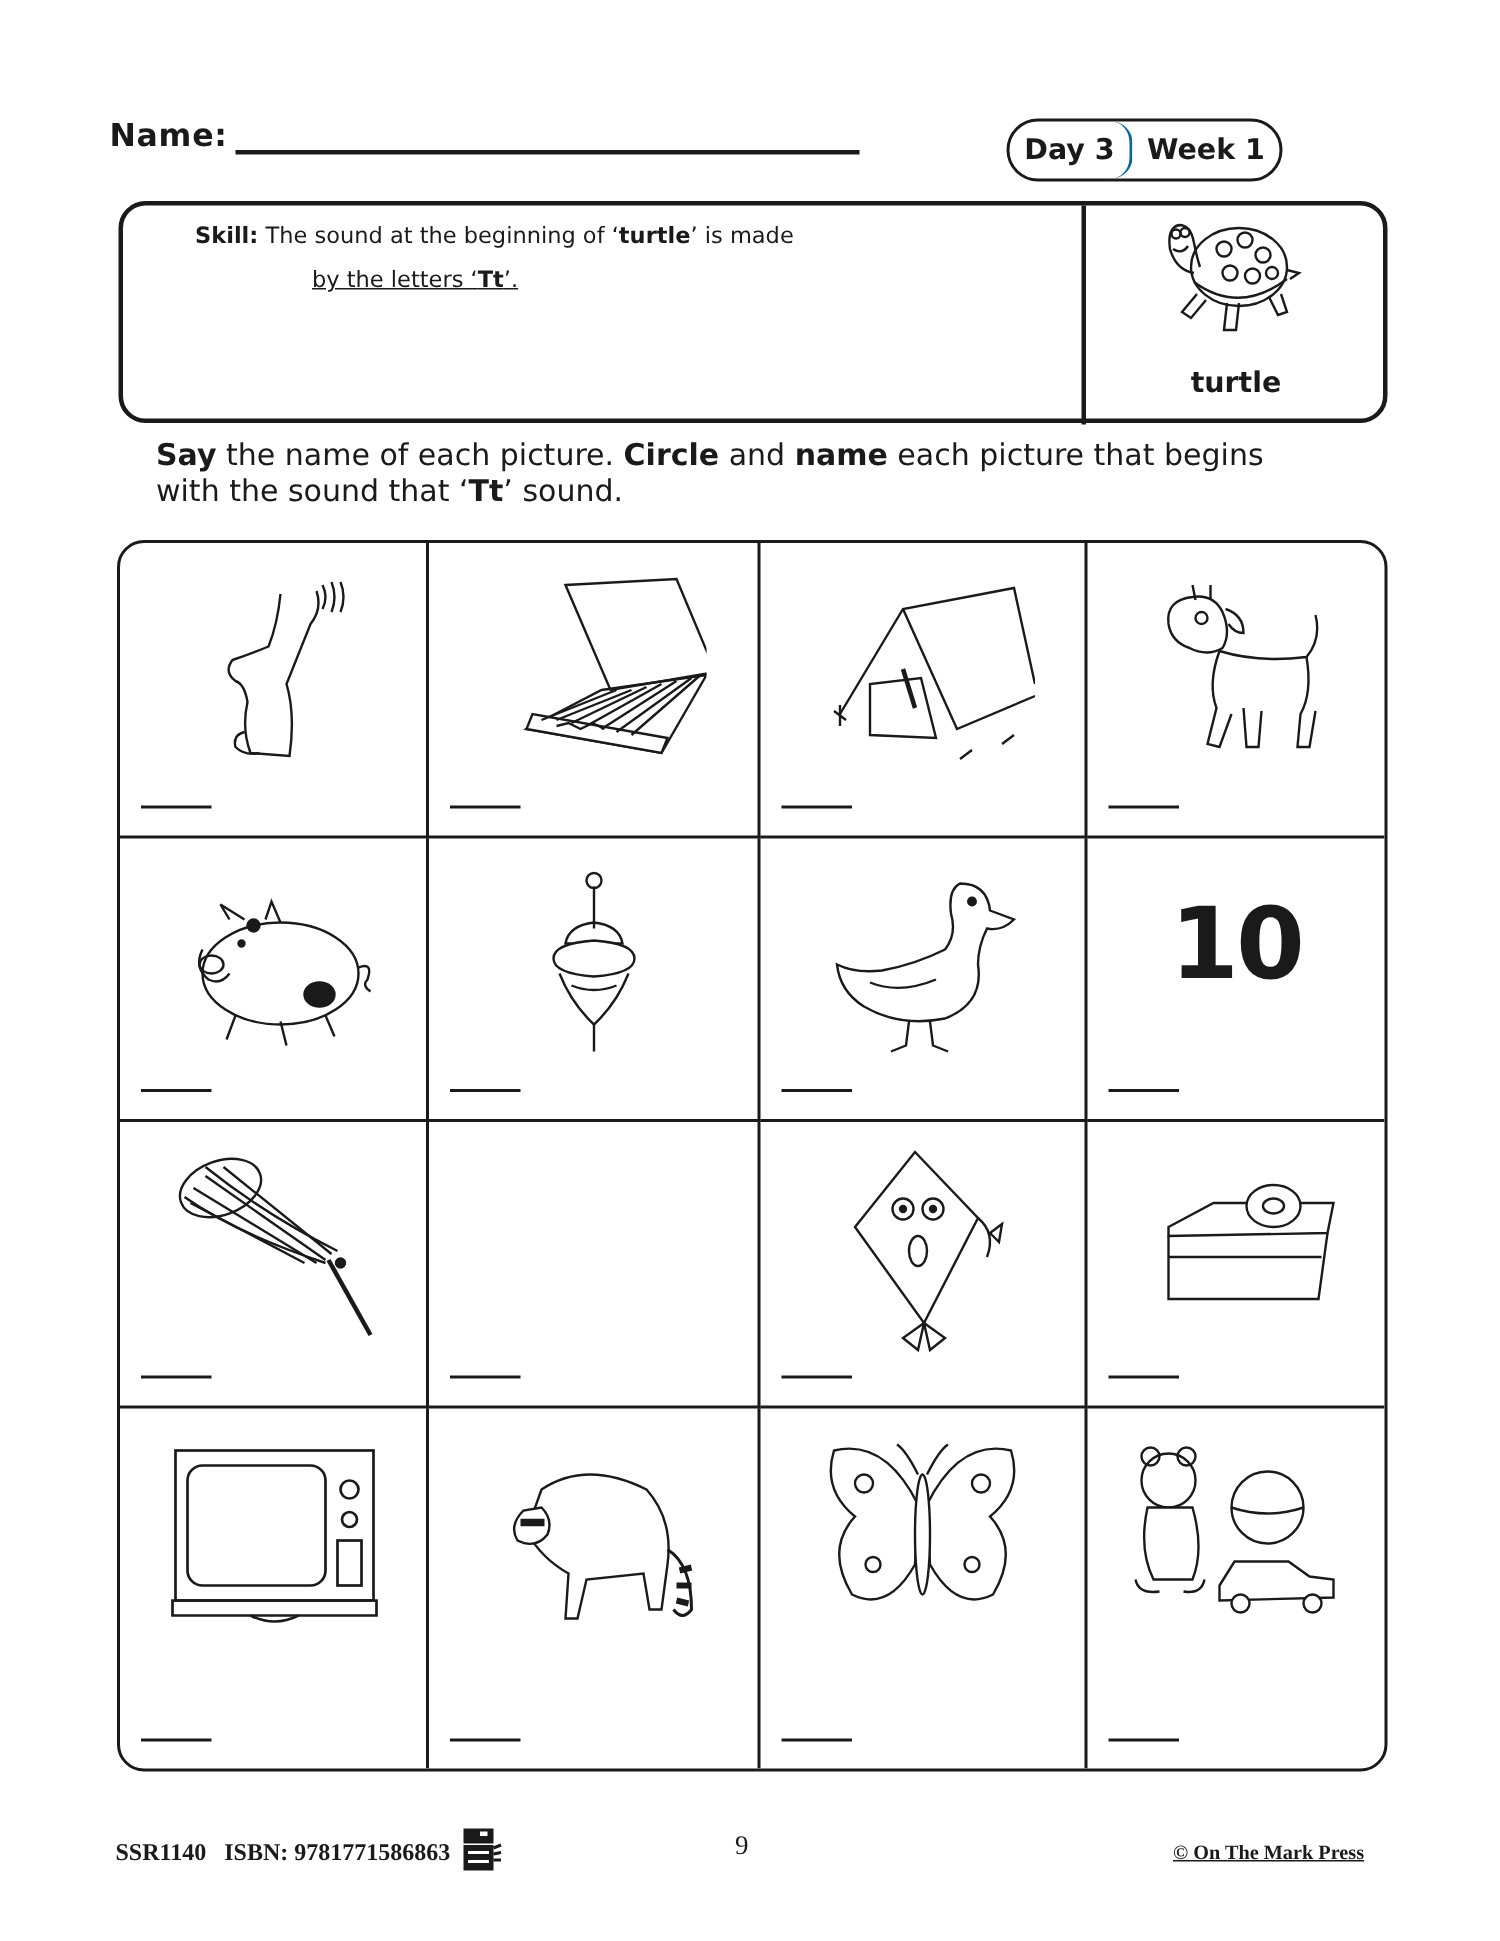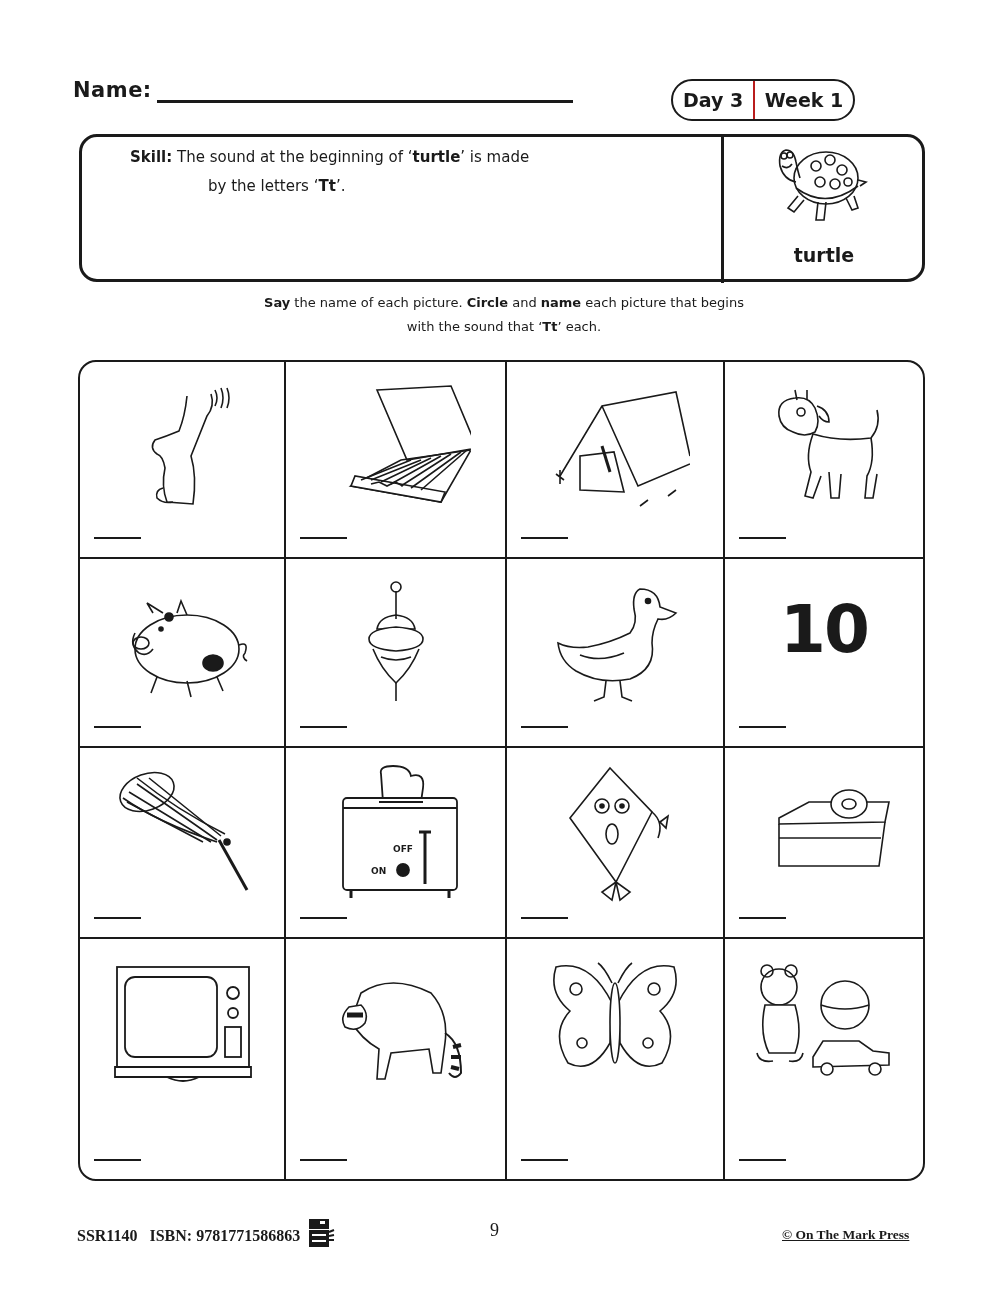--- a/index.html
+++ b/index.html
@@ -2,29 +2,29 @@
 <html><head>
   <meta charset="utf-8">
   <style>
     html, body { margin: 0; padding: 0; background: #ffffff; }
     body { width: 1000px; height: 1294px; position: relative; overflow: hidden; font-family: "DejaVu Sans", sans-serif; color: #1a1a1a; }
     .abs { position: absolute; }
     .name-label { left: 73px; top: 78px; font-size: 21px; font-weight: bold; letter-spacing: 0.5px; }
     .name-line { left: 157px; top: 100px; width: 416px; height: 0; border-top: 3px solid #1a1a1a; }
     .day-week { left: 671px; top: 79px; width: 184px; height: 42px; border: 2.5px solid #1a1a1a; border-radius: 22px; display: flex; align-items: center; box-sizing: border-box; }
     .day-week .seg { height: 100%; display: flex; align-items: center; justify-content: center; font-weight: bold; font-size: 19px; }
-    .day-week .day { width: 80px; border-right: 2px solid #b91c1c; }
+    .day-week .day { width: 80px; border-right: 2px solid #0369a1; border-radius: 14px; }
     .day-week .week { flex: 1; }
     .skill-box { left: 79px; top: 134px; width: 846px; height: 148px; border: 3px solid #1a1a1a; border-radius: 18px; box-sizing: border-box; }
     .skill-divider { left: 721px; top: 137px; width: 0; height: 146px; border-left: 3px solid #1a1a1a; }
     .skill-text { left: 130px; top: 143px; font-size: 15px; line-height: 29px; width: 580px; }
-    .skill-text .line2 { padding-left: 78px; }
+    .skill-text .line2 { padding-left: 78px; text-decoration: underline; }
     .turtle-img { left: 760px; top: 140px; width: 110px; height: 88px; }
     .turtle-label { left: 724px; top: 244px; width: 200px; text-align: center; font-size: 19px; font-weight: bold; }
-    .instructions { left: 104px; top: 291px; font-size: 13px; line-height: 24px; width: 800px; text-align: center; }
+    .instructions { left: 104px; top: 291px; font-size: 20px; line-height: 24px; width: 800px; }
     .grid { left: 78px; top: 360px; width: 847px; height: 821px; border: 2.5px solid #1a1a1a; border-radius: 18px; box-sizing: border-box; display: grid; grid-template-columns: 206px 221px 218px 1fr; grid-template-rows: 197px 189px 191px 1fr; overflow: hidden; }
     .cell { position: relative; border-right: 2px solid #1a1a1a; border-bottom: 2px solid #1a1a1a; box-sizing: border-box; padding-left: 31px; }
     .cell.last-col { border-right: none; }
     .cell.last-row { border-bottom: none; }
     .cell .pic { position: absolute; left: 50%; top: 14px; transform: translateX(-50%); width: 150px; height: 140px; display: flex; align-items: center; justify-content: center; }
     .cell .blank { position: absolute; left: 14px; bottom: 18px; width: 47px; height: 0; border-top: 2px solid #1a1a1a; }
     .pic svg { width: 100%; height: 100%; }
     .big-ten { font-family: "DejaVu Sans", sans-serif; font-weight: bold; font-size: 66px; letter-spacing: -2px; }
     .footer-code { left: 77px; top: 1227px; font-family: "Liberation Serif", serif; font-weight: bold; font-size: 16px; }
     .footer-icon { left: 307px; top: 1218px; width: 28px; height: 30px; }
@@ -65,21 +65,21 @@
     <path d="M38 56 L28 68 L34 72 L44 60"></path>
     <path d="M58 62 L56 80 L64 80 L66 62"></path>
     <path d="M86 58 L92 70 L98 68 L94 56"></path>
     <path d="M98 40 L106 42 L100 46"></path>
   </svg>
 </div>
 <div class="abs turtle-label">turtle</div>
 
 <div class="abs instructions">
   <div><b>Say</b><span> the name of each picture.  </span><b>Circle</b><span> and </span><b>name</b><span> each picture that begins</span></div>
-  <div><span>with the sound that ‘</span><b>Tt</b><span>’ each.</span></div>
+  <div><span>with the sound that ‘</span><b>Tt</b><span>’ sound.</span></div>
 </div>
 
 <div class="abs grid">
 
   <div class="cell">
     <div class="pic">
       <svg viewBox="0 0 150 140" fill="none" stroke="#1a1a1a" stroke-width="1.6">
         <path d="M80 20 Q78 40 72 55 Q60 60 48 64 Q42 72 50 78 Q56 80 58 92 Q54 110 60 126 L86 128 Q90 100 84 80 Q92 60 100 40 Q108 30 104 18"></path>
         <path d="M108 14 Q112 22 108 30 M114 12 Q118 22 114 32 M120 12 Q124 22 120 32"></path>
         <path d="M56 112 Q48 114 50 122 Q56 128 66 126"></path>
@@ -182,33 +182,20 @@
         <ellipse cx="40" cy="30" rx="28" ry="18" transform="rotate(-20 40 30)"></ellipse>
         <path d="M16 36 Q50 60 110 80 M30 16 Q70 48 118 72"></path>
         <path d="M30 22 L110 78 M42 16 L114 74 M22 30 L104 80 M20 40 L96 80"></path>
         <path d="M112 78 L140 128" stroke-width="3"></path>
         <circle cx="120" cy="80" r="3" fill="#1a1a1a"></circle>
       </svg>
     </div>
     <div class="blank"></div>
   </div>
   <div class="cell">
-    <div class="pic">
-      <svg viewBox="0 0 150 140" fill="none" stroke="#1a1a1a" stroke-width="1.8">
-        <path d="M60 12 Q58 4 72 4 Q88 4 90 14 Q104 10 102 26 L100 40 L62 40 Z"></path>
-        <rect x="22" y="36" width="114" height="92" rx="4" fill="#fff"></rect>
-        <path d="M22 46 L136 46"></path>
-        <path d="M58 40 L102 40"></path>
-        <path d="M104 70 L104 122 M98 70 L110 70" stroke-width="3"></path>
-        <circle cx="82" cy="108" r="6" fill="#1a1a1a"></circle>
-        <text x="72" y="90" font-size="9" font-family="DejaVu Sans" fill="#1a1a1a" stroke="none" font-weight="bold">OFF</text>
-        <text x="50" y="112" font-size="9" font-family="DejaVu Sans" fill="#1a1a1a" stroke="none" font-weight="bold">ON</text>
-        <path d="M30 128 L30 136 M128 128 L128 136" stroke-width="3"></path>
-      </svg>
-    </div>
     <div class="blank"></div>
   </div>
   <div class="cell">
     <div class="pic">
       <svg viewBox="0 0 150 140" fill="none" stroke="#1a1a1a" stroke-width="1.6">
         <path d="M70 6 L112 50 L76 120 L30 56 Z" fill="#fff"></path>
         <circle cx="62" cy="44" r="7"></circle>
           <circle cx="82" cy="44" r="7"></circle>
         <circle cx="62" cy="44" r="2" fill="#1a1a1a"></circle>
           <circle cx="82" cy="44" r="2" fill="#1a1a1a"></circle>

